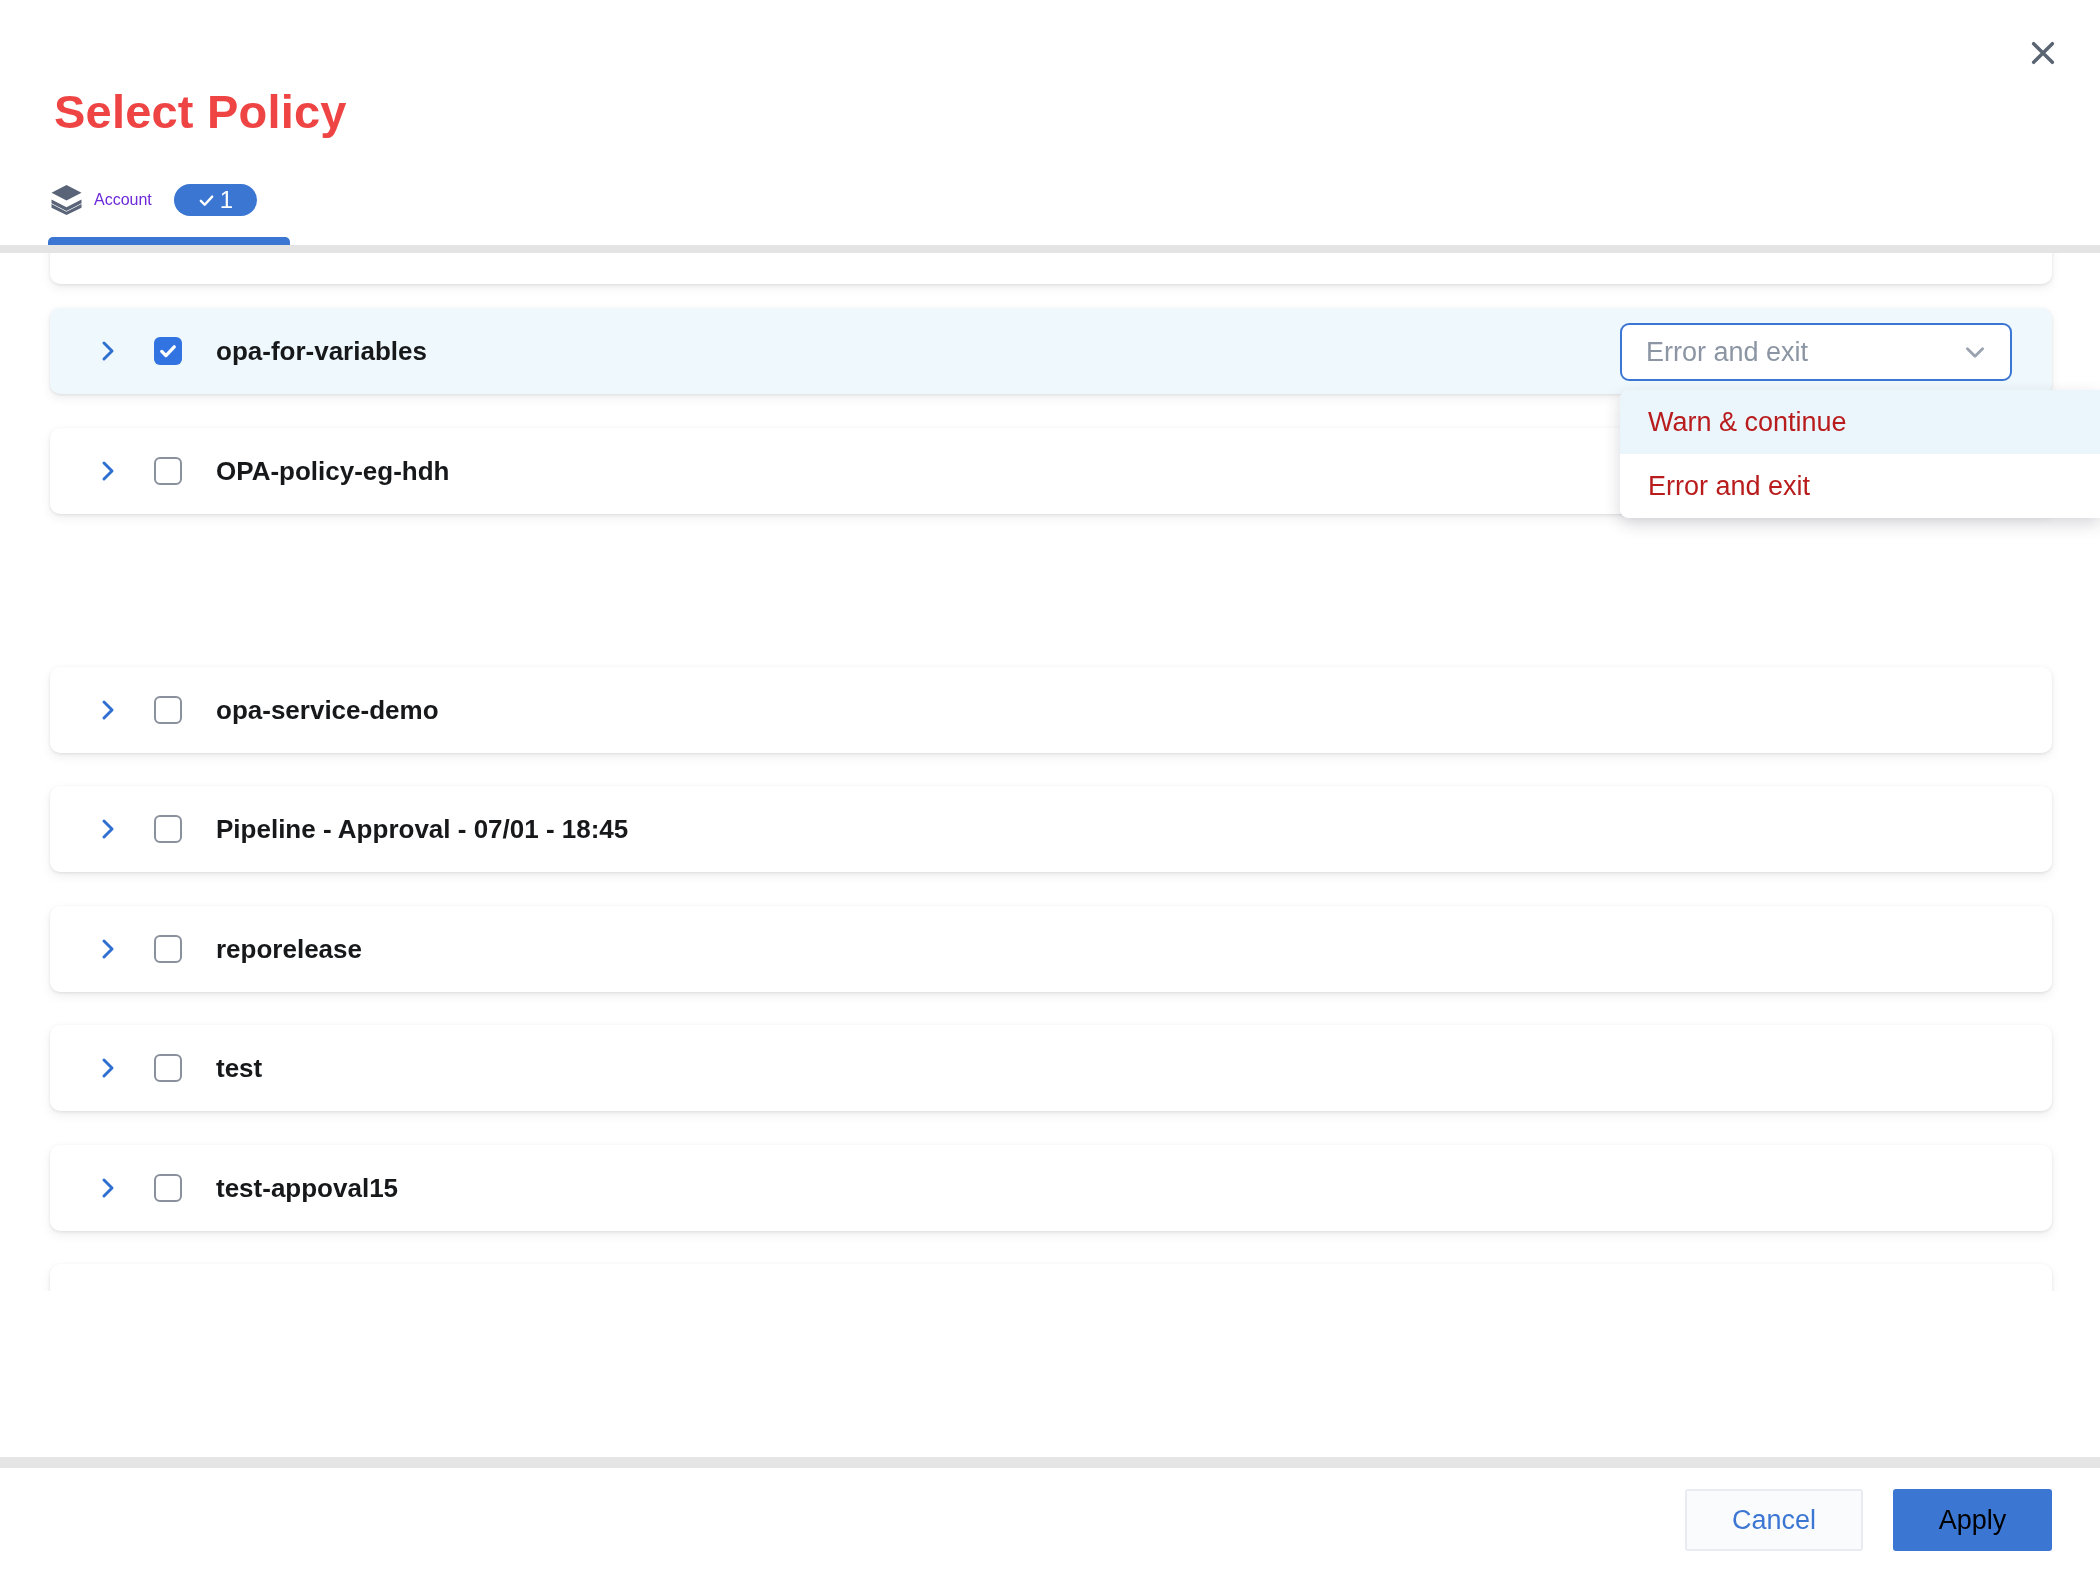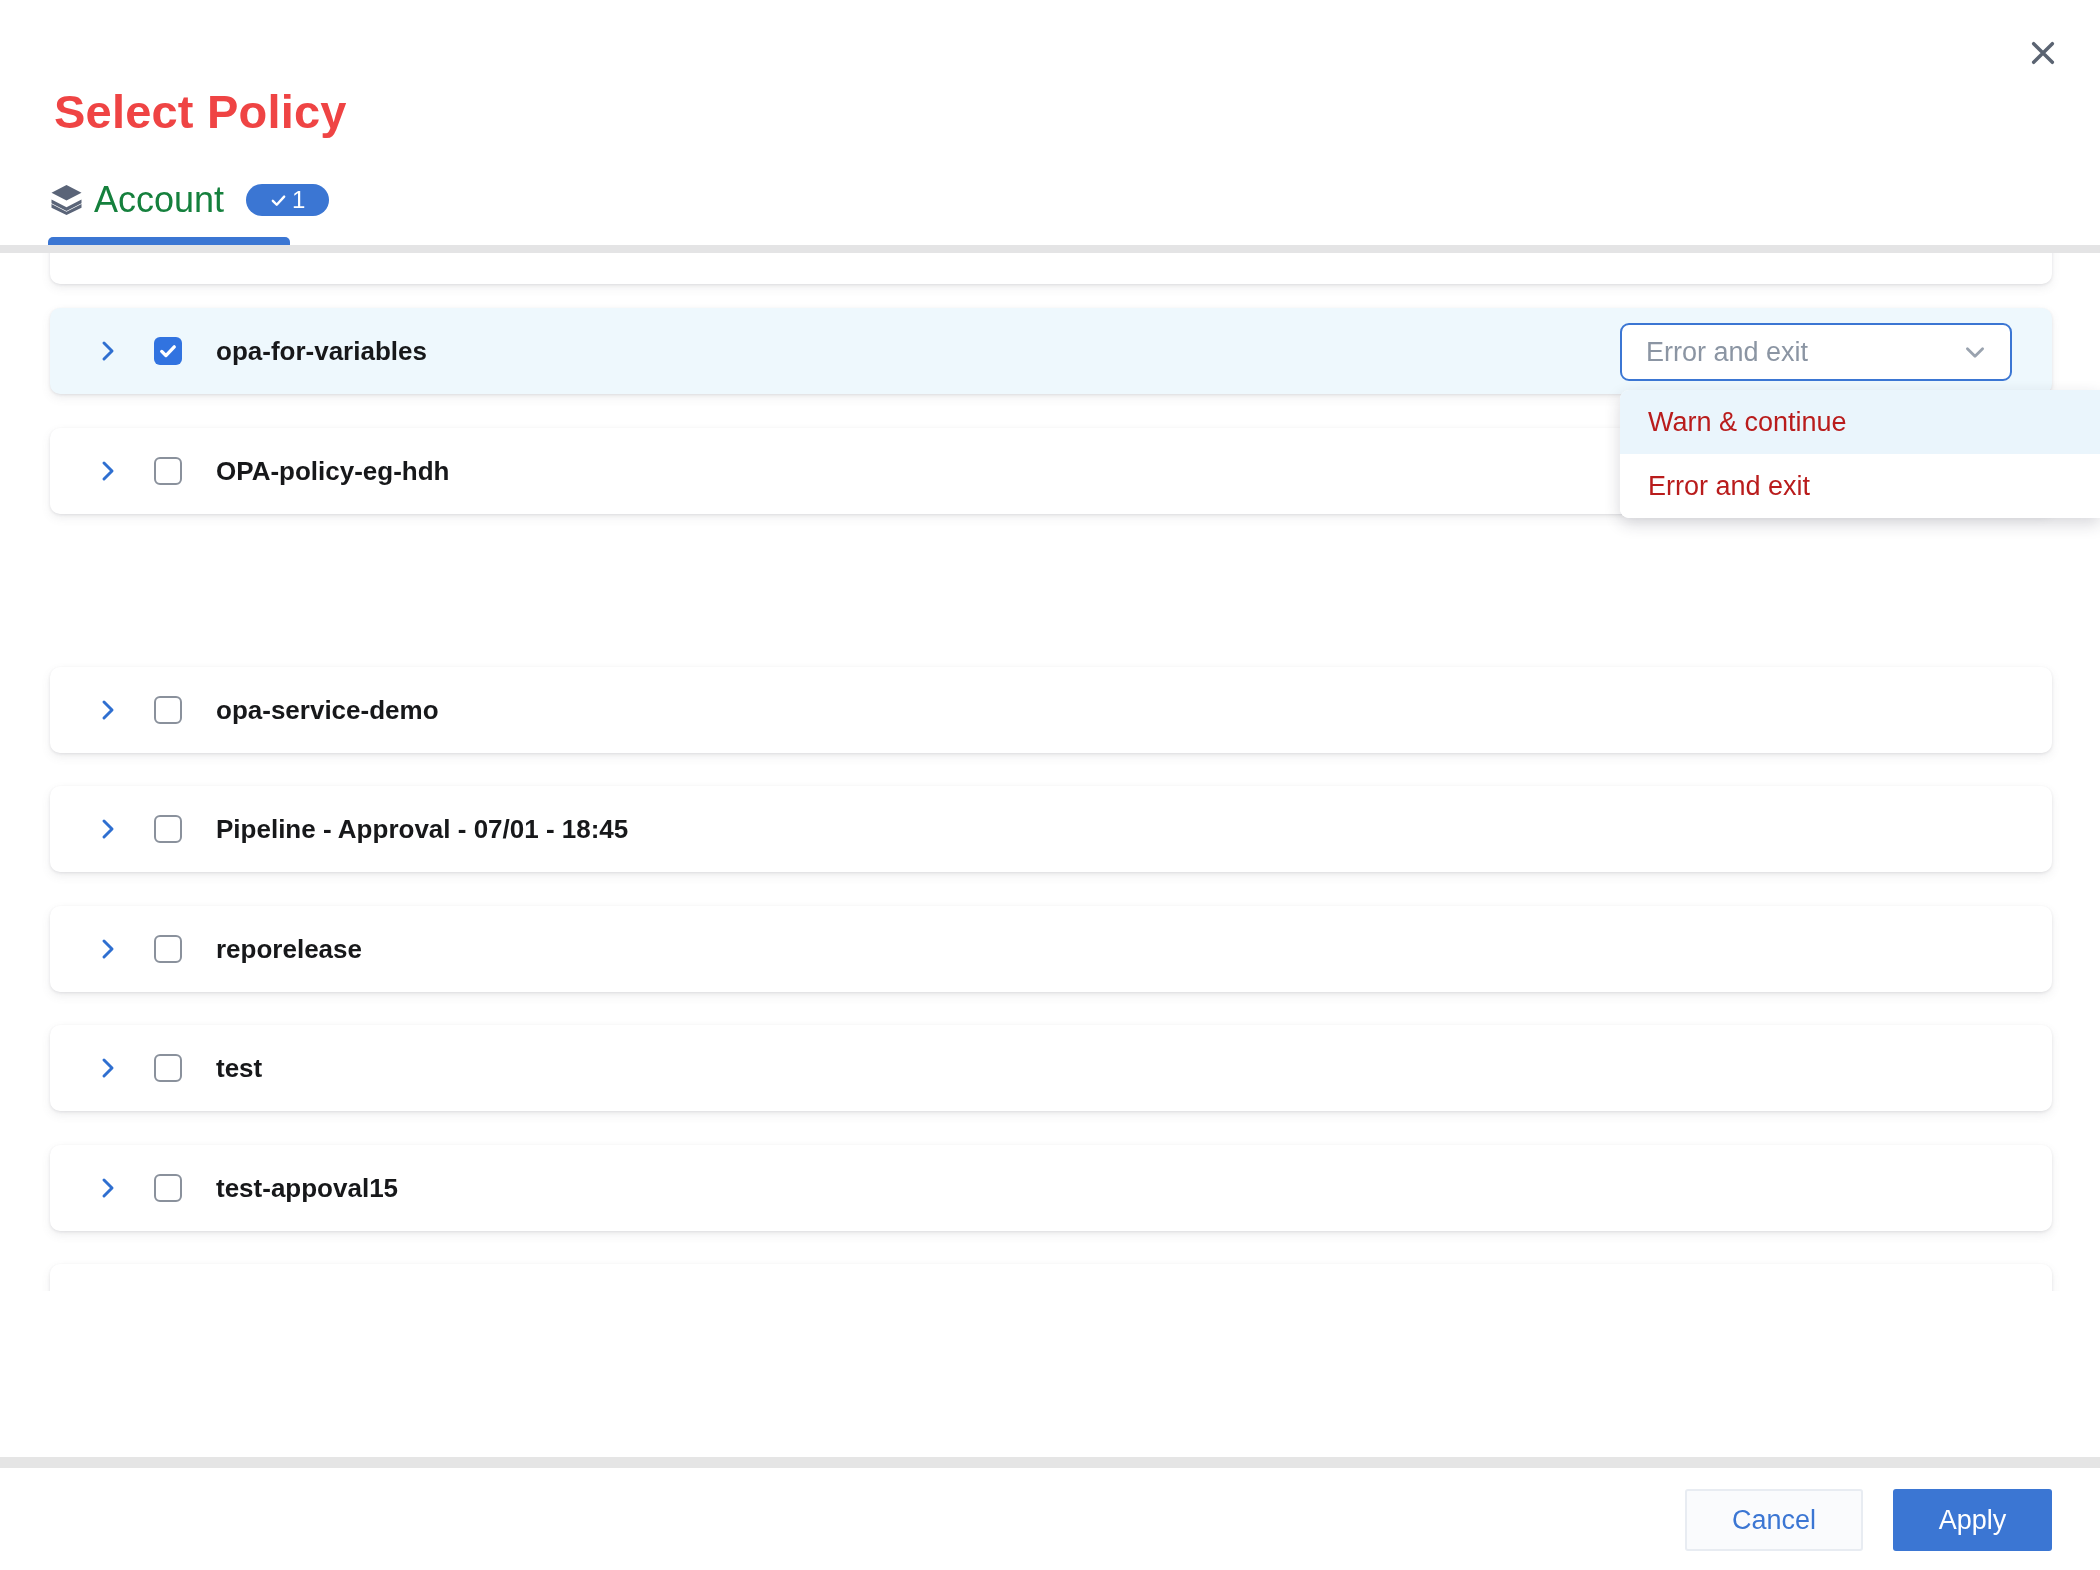--- a/index.html
+++ b/index.html
@@ -12,21 +12,21 @@
     position:absolute;top:30px;left:2020px;width:46px;height:46px;border:none;background:transparent;
     cursor:pointer;display:flex;align-items:center;justify-content:center;padding:0;
   }
   .title{
     position:absolute;left:54px;top:84px;margin:0;font-size:47px;font-weight:700;color:#ef4444;letter-spacing:.2px;
   }
   
   .tab{
     position:absolute;left:48px;top:180px;height:40px;display:flex;align-items:center;gap:9px;cursor:pointer;
   }
-  .tab-label{font-size:36px;color:#15803d;}
+  .tab-label{font-size:16px;color:#6d28d9;}
   .badge{
     display:inline-flex;align-items:center;justify-content:center;gap:5px;margin-left:13px;
     min-width:63px;height:32px;border-radius:17px;background:#3b76d3;color:#fff;font-size:24px;padding:0 10px;
   }
   .tab-underline{
     position:absolute;left:48px;top:237px;width:242px;height:9px;background:#3b76d3;border-radius:5px 5px 0 0;
   }
   .tabs-divider{
     position:absolute;left:0;top:245px;width:2100px;height:8px;background:#e4e4e5;
   }
@@ -68,21 +68,21 @@
     position:absolute;left:0;top:1457px;width:2100px;height:11px;background:#e5e5e5;
   }
   .btn{
     position:absolute;top:1489px;height:62px;border-radius:3px;font-size:27px;cursor:pointer;
     font-family:"Liberation Sans","DejaVu Sans",sans-serif;display:flex;align-items:center;justify-content:center;
   }
   .btn-cancel{
     left:1685px;width:178px;background:#fafbfd;border:2px solid #e8ecf2;color:#3b76d3;box-sizing:border-box;
   }
   .btn-apply{
-    left:1893px;width:159px;background:#3b76d3;border:none;color:#ffffff;font-weight:500;
+    left:1893px;width:159px;background:#3b76d3;border:none;color:#000000;font-weight:500;
   }
 </style>
 </head>
 <body>
 
 <div id="app">
 
   <button class="close-btn">
     <svg width="32" height="32" viewBox="0 0 24 24" fill="none" stroke="#5b6472" stroke-width="2.6" stroke-linecap="round">
       <path d="M5 5l14 14M19 5L5 19"></path>

